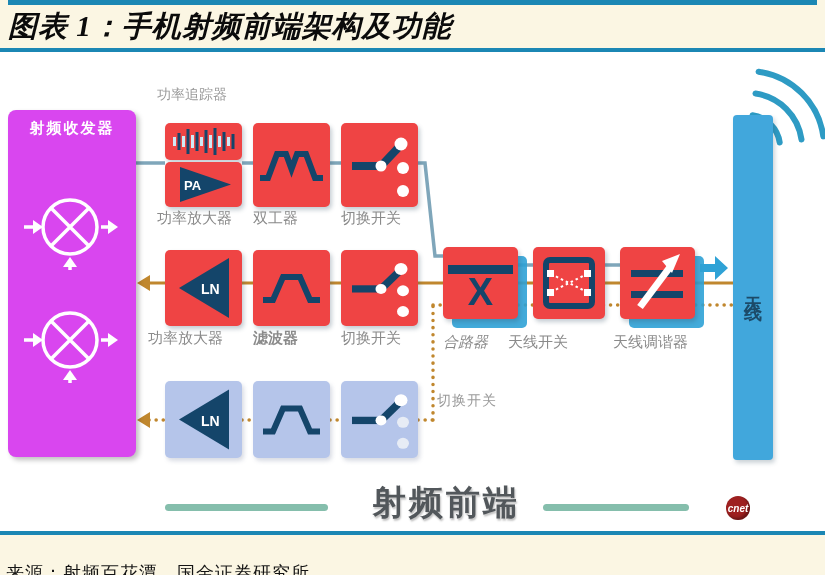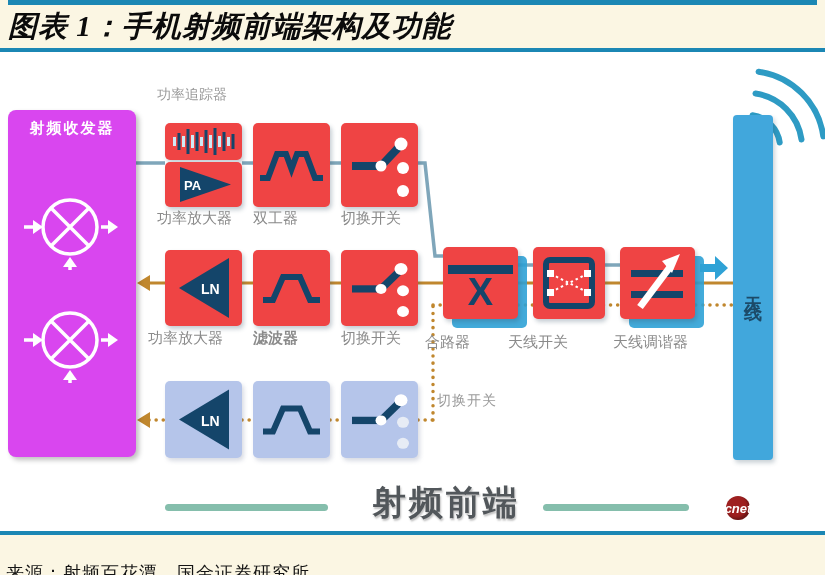--- a/index.html
+++ b/index.html
@@ -38,21 +38,21 @@
            letter-spacing:6px;}
 
   .banner{position:absolute;left:355px;top:428px;width:165px;z-index:4;text-align:right;
           font-size:34px;font-weight:bold;color:#52575B;letter-spacing:3px;
           text-shadow:1px 2px 2px rgba(0,0,0,.25);}
   .teal-line{position:absolute;height:7px;background:#85BEAC;border-radius:4px;z-index:4;top:452px;}
   .teal-line.l{left:165px;width:163px;}
   .teal-line.r{left:543px;width:146px;}
   .cnet{position:absolute;left:726px;top:444px;width:24px;height:24px;border-radius:50%;
         background:#9E2020;z-index:4;display:flex;align-items:center;justify-content:center;
-        color:#fff;font-size:13px;font-style:italic;font-weight:bold;box-shadow:inset -2px -2px 3px rgba(0,0,0,.35);text-align:center;}
+        color:#fff;font-size:10px;font-style:italic;font-weight:bold;box-shadow:inset -2px -2px 3px rgba(0,0,0,.35);text-align:center;}
 
   .note{position:absolute;left:437px;top:340px;z-index:4;color:#9A9A9A;font-size:14px;letter-spacing:1px;}
 
   
   .bottom-rule{position:absolute;left:0;top:531px;width:825px;height:4px;background:#1B87B4;}
   .source{position:absolute;left:6px;top:541px;width:810px;font-family:"Liberation Serif",serif;
           font-size:18px;color:#141414;letter-spacing:1px;margin-top:20px;}
 </style>
 </head>
 <body>
@@ -216,21 +216,21 @@
     </div>
     <div class="note">切换开关</div>
 
     <div class="ghost" style="left:452px;top:204px;width:75px;height:72px;"></div>
     <div class="blk" style="left:443px;top:195px;width:75px;height:72px;">
       <svg viewBox="0 0 75 72">
         <rect x="5" y="18" width="65" height="9" fill="#14456A"></rect>
         <text x="37.5" y="58" font-size="38" font-weight="bold" fill="#14456A" text-anchor="middle" font-family="Liberation Sans, sans-serif">X</text>
       </svg>
     </div>
-    <div class="cap" style="left:425px;top:281px;width:75px;">合路器</div>
+    <div class="cap" style="left:443px;top:281px;width:75px;font-style:italic;">合路器</div>
 
     <div class="blk" style="left:533px;top:195px;width:72px;height:72px;">
       <svg viewBox="0 0 72 72">
         <rect x="13" y="13" width="46" height="46" rx="4" fill="none" stroke="#14456A" stroke-width="6"></rect>
         <g stroke="#FFFFFF" stroke-width="2" stroke-dasharray="2.5 3">
           <line x1="18" y1="27" x2="54" y2="45"></line>
           <line x1="18" y1="45" x2="54" y2="27"></line>
         </g>
         <g fill="#FFFFFF">
           <rect x="14" y="23" width="7" height="7"></rect>

